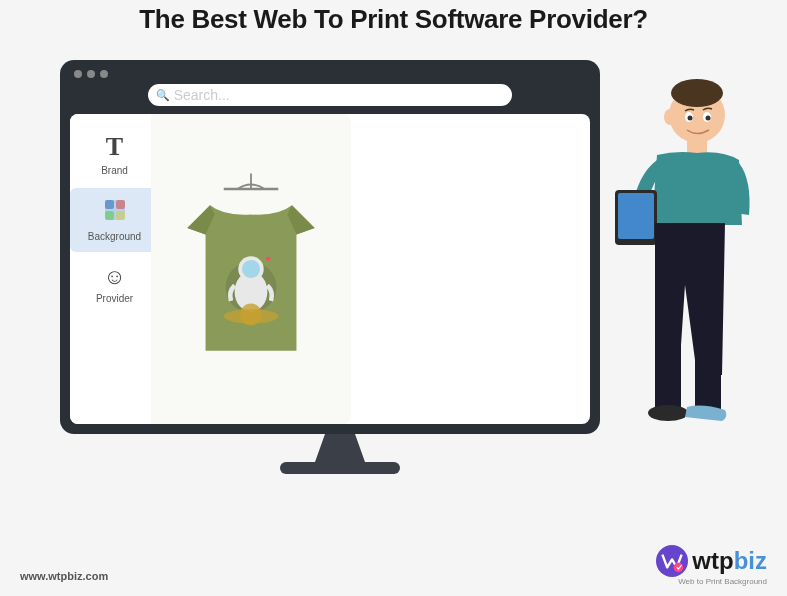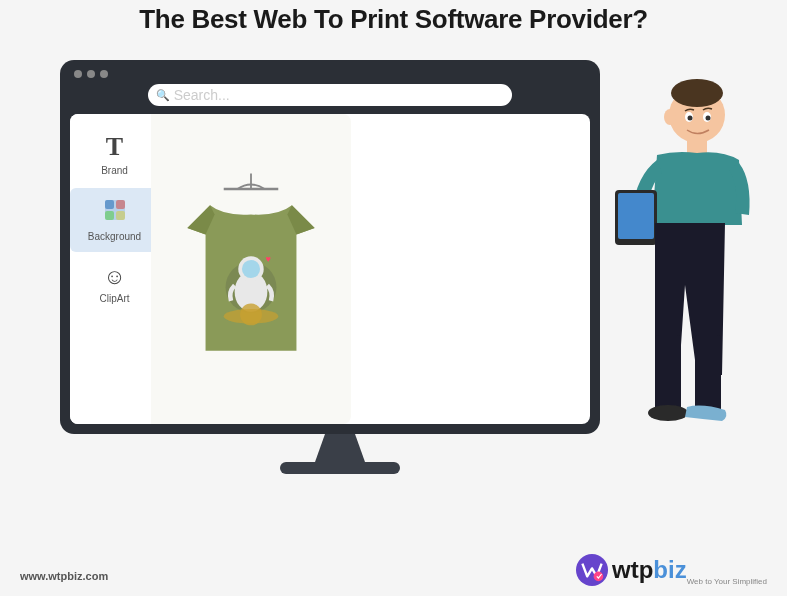--- a/index.html
+++ b/index.html
@@ -294,21 +294,21 @@
       font-size: 11px;
       font-weight: 600;
       color: #555;
     }
 
     .footer-logo {
       position: absolute;
       bottom: 10px;
       right: 20px;
       display: flex;
-      flex-direction: row;
+      flex-direction: column;
       align-items: flex-end;
     }
     .logo-row {
       display: flex;
       align-items: center;
       gap: 4px;
     }
     .logo-w {
       width: 32px;
       height: 32px;
@@ -375,21 +375,21 @@
               <rect x="2" y="13" width="9" height="9" rx="2" fill="#66cc66" opacity="0.7"></rect>
               <rect x="13" y="13" width="9" height="9" rx="2" fill="#cccc66" opacity="0.7"></rect>
             </svg>
           </div>
           <span class="sidebar-label">Background</span>
         </div>
 
 
         <div class="sidebar-item">
           <div class="sidebar-icon" style="font-size:22px;">☺</div>
-          <span class="sidebar-label">ClipArt</span>
+          <span class="sidebar-label">Provider</span>
         </div>
       </div>
 
       <div class="screen-inner">
         <div class="left-content">
 
           <div class="product-card">
             <div class="product-thumb">
 
               <svg width="40" height="40" viewBox="0 0 40 40">
@@ -528,14 +528,14 @@
     <svg class="logo-w" viewBox="0 0 40 40">
       <circle cx="20" cy="20" r="20" fill="#6644cc"></circle>
       <path d="M8 12 L14 28 L20 18 L26 28 L32 12" fill="none" stroke="white" stroke-width="3" stroke-linejoin="round"></path>
       <circle cx="28" cy="28" r="6" fill="#ff4488"></circle>
       <path d="M26 28 L28 30 L32 25" fill="none" stroke="white" stroke-width="1.5"></path>
     </svg>
     <div>
       <span class="logo-text">wtp<span>biz</span></span>
     </div>
   </div>
-  <div class="logo-tagline">Web to Your Simplified</div>
+  <div class="logo-tagline">Web to Print Background</div>
 </div>
 
 </body></html>

